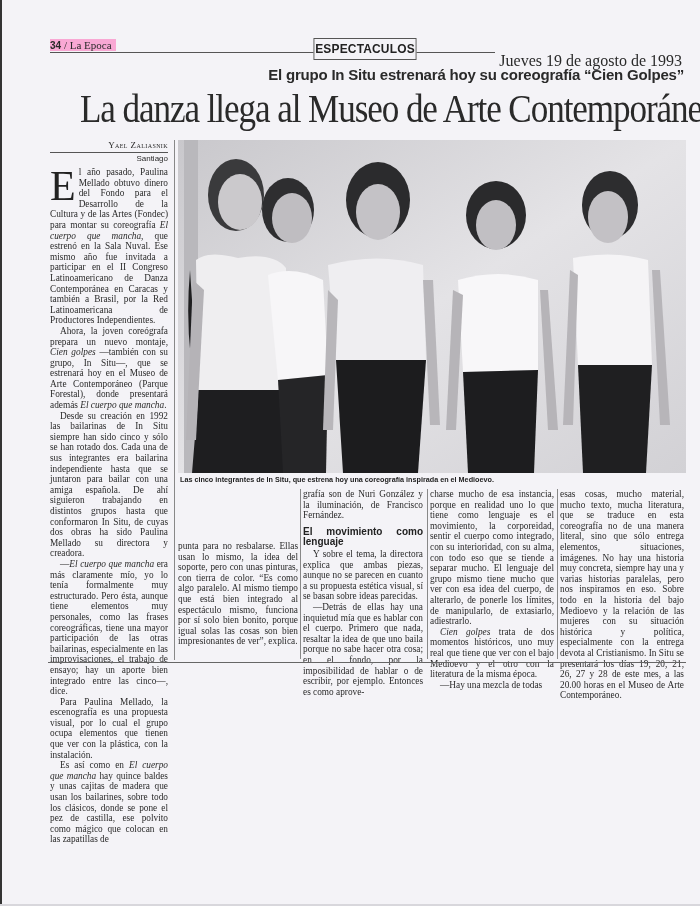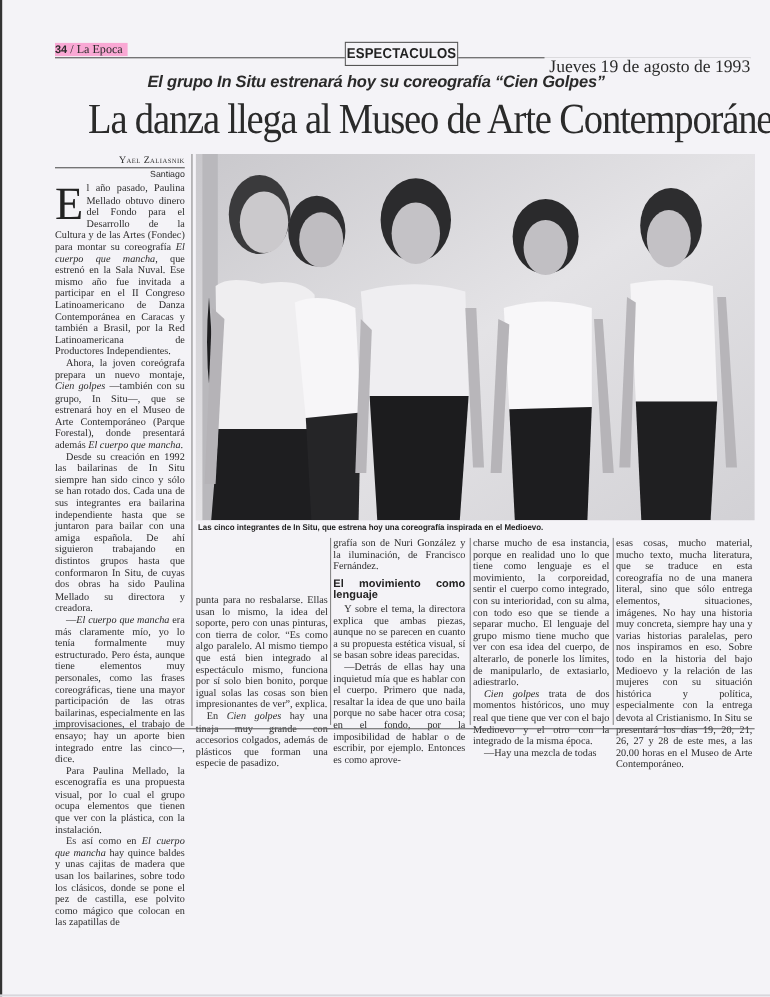--- a/index.html
+++ b/index.html
@@ -31,24 +31,23 @@
     position: absolute; right: 0; top: 14px; font-size: 16px; background: #f4f3f7; padding-left: 4px;
   }
   .section-box {
     position: absolute; left: 259px; top: 0; width: 110px; height: 20px;
     border: 1px solid #555; background: #f4f3f7;
     font-family: "Liberation Sans", sans-serif; font-weight: 700; font-size: 13px;
     text-align: center; line-height: 20px; letter-spacing: 0.2px; color: #222;
     transform: scaleX(0.92);
   }
   .kicker {
-    position: absolute; left: 0; width: 684px; top: 66px; text-align: center;
+    position: absolute; left: 0; width: 684px; top: 66px; text-align: right;
     font-family: "Liberation Sans", sans-serif; font-weight: 700; font-size: 15px; color: #2a2a2a;
     letter-spacing: -0.2px;
-    font-style: italic;
   }
   .headline {
     position: absolute; left: 48px; top: 84px; width: 640px; text-align: center;
     font-size: 39px; line-height: 50px; color: #2a2a2a; letter-spacing: -1.2px;
     transform: scaleX(0.9); transform-origin: center;
     white-space: nowrap;
   }
   .byline {
     position: absolute; left: 50px; top: 140px; width: 118px; text-align: right;
     font-size: 9px; line-height: 11px;
@@ -170,35 +169,34 @@
     <path d="M275 150 L268 290 L278 290 L285 155 Z" fill="#b6b4b8"></path>
     <path d="M362 150 L370 290 L380 290 L370 150 Z" fill="#b6b4b8"></path>
     <path d="M392 130 L385 285 L395 285 L400 135 Z" fill="#b7b5b9"></path>
     <path d="M474 130 L482 285 L492 285 L482 130 Z" fill="#b7b5b9"></path>
   </svg>
 </div>
 <div class="caption">Las cinco integrantes de In Situ, que estrena hoy una coreografía inspirada en el Medioevo.</div>
 
 <div class="col col2">
   <p class="noindent">punta para no resbalarse. Ellas usan lo mismo, la idea del soporte, pero con unas pinturas, con tierra de color. “Es como algo paralelo. Al mismo tiempo que está bien integrado al espectáculo mismo, funciona por sí solo bien bonito, porque igual solas las cosas son bien impresionantes de ver”, explica.</p>
-  <p><span>En </span><i>Cien golpes</i><span> hay una tinaja muy grande con accesorios colgados, además de plásticos que forman una especie de pasadizo.</span></p>
 </div>
 <div class="colsep" style="left:300px; top:489px; height:170px;"></div>
 
 <div class="col col3">
   <p class="noindent">grafía son de Nuri González y la iluminación, de Francisco Fernández.</p>
   <div class="subhead">El movimiento como lenguaje</div>
   <p>Y sobre el tema, la directora explica que ambas piezas, aunque no se parecen en cuanto a su propuesta estética visual, sí se basan sobre ideas parecidas.</p>
   <p>—Detrás de ellas hay una inquietud mía que es hablar con el cuerpo. Primero que nada, resaltar la idea de que uno baila porque no sabe hacer otra cosa; en el fondo, por la imposibilidad de hablar o de escribir, por ejemplo. Entonces es como aprove-</p>
 </div>
 <div class="colsep" style="left:427px; top:489px; height:170px;"></div>
 
 <div class="col col4">
   <p class="noindent">charse mucho de esa instancia, porque en realidad uno lo que tiene como lenguaje es el movimiento, la corporeidad, sentir el cuerpo como integrado, con su interioridad, con su alma, con todo eso que se tiende a separar mucho. El lenguaje del grupo mismo tiene mucho que ver con esa idea del cuerpo, de alterarlo, de ponerle los límites, de manipularlo, de extasiarlo, adiestrarlo.</p>
-  <p><i>Cien golpes</i><span> trata de dos momentos históricos, uno muy real que tiene que ver con el bajo Medioevo y el otro con la integrado de la misma época.</span></p>
+  <p><i>Cien golpes</i><span> trata de dos momentos históricos, uno muy real que tiene que ver con el bajo Medioevo y el otro con la literatura de la misma época.</span></p>
   <p>—Hay una mezcla de todas</p>
 </div>
 <div class="colsep" style="left:557px; top:489px; height:170px;"></div>
 
 <div class="col col5">
   <p class="noindent">esas cosas, mucho material, mucho texto, mucha literatura, que se traduce en esta coreografía no de una manera literal, sino que sólo entrega elementos, situaciones, imágenes. No hay una historia muy concreta, siempre hay una y varias historias paralelas, pero nos inspiramos en eso. Sobre todo en la historia del bajo Medioevo y la relación de las mujeres con su situación histórica y política, especialmente con la entrega devota al Cristianismo. In Situ se presentará los días 19, 20, 21, 26, 27 y 28 de este mes, a las 20.00 horas en el Museo de Arte Contemporáneo.</p>
 </div>
 
 <div class="bottom-rule"></div>
 

